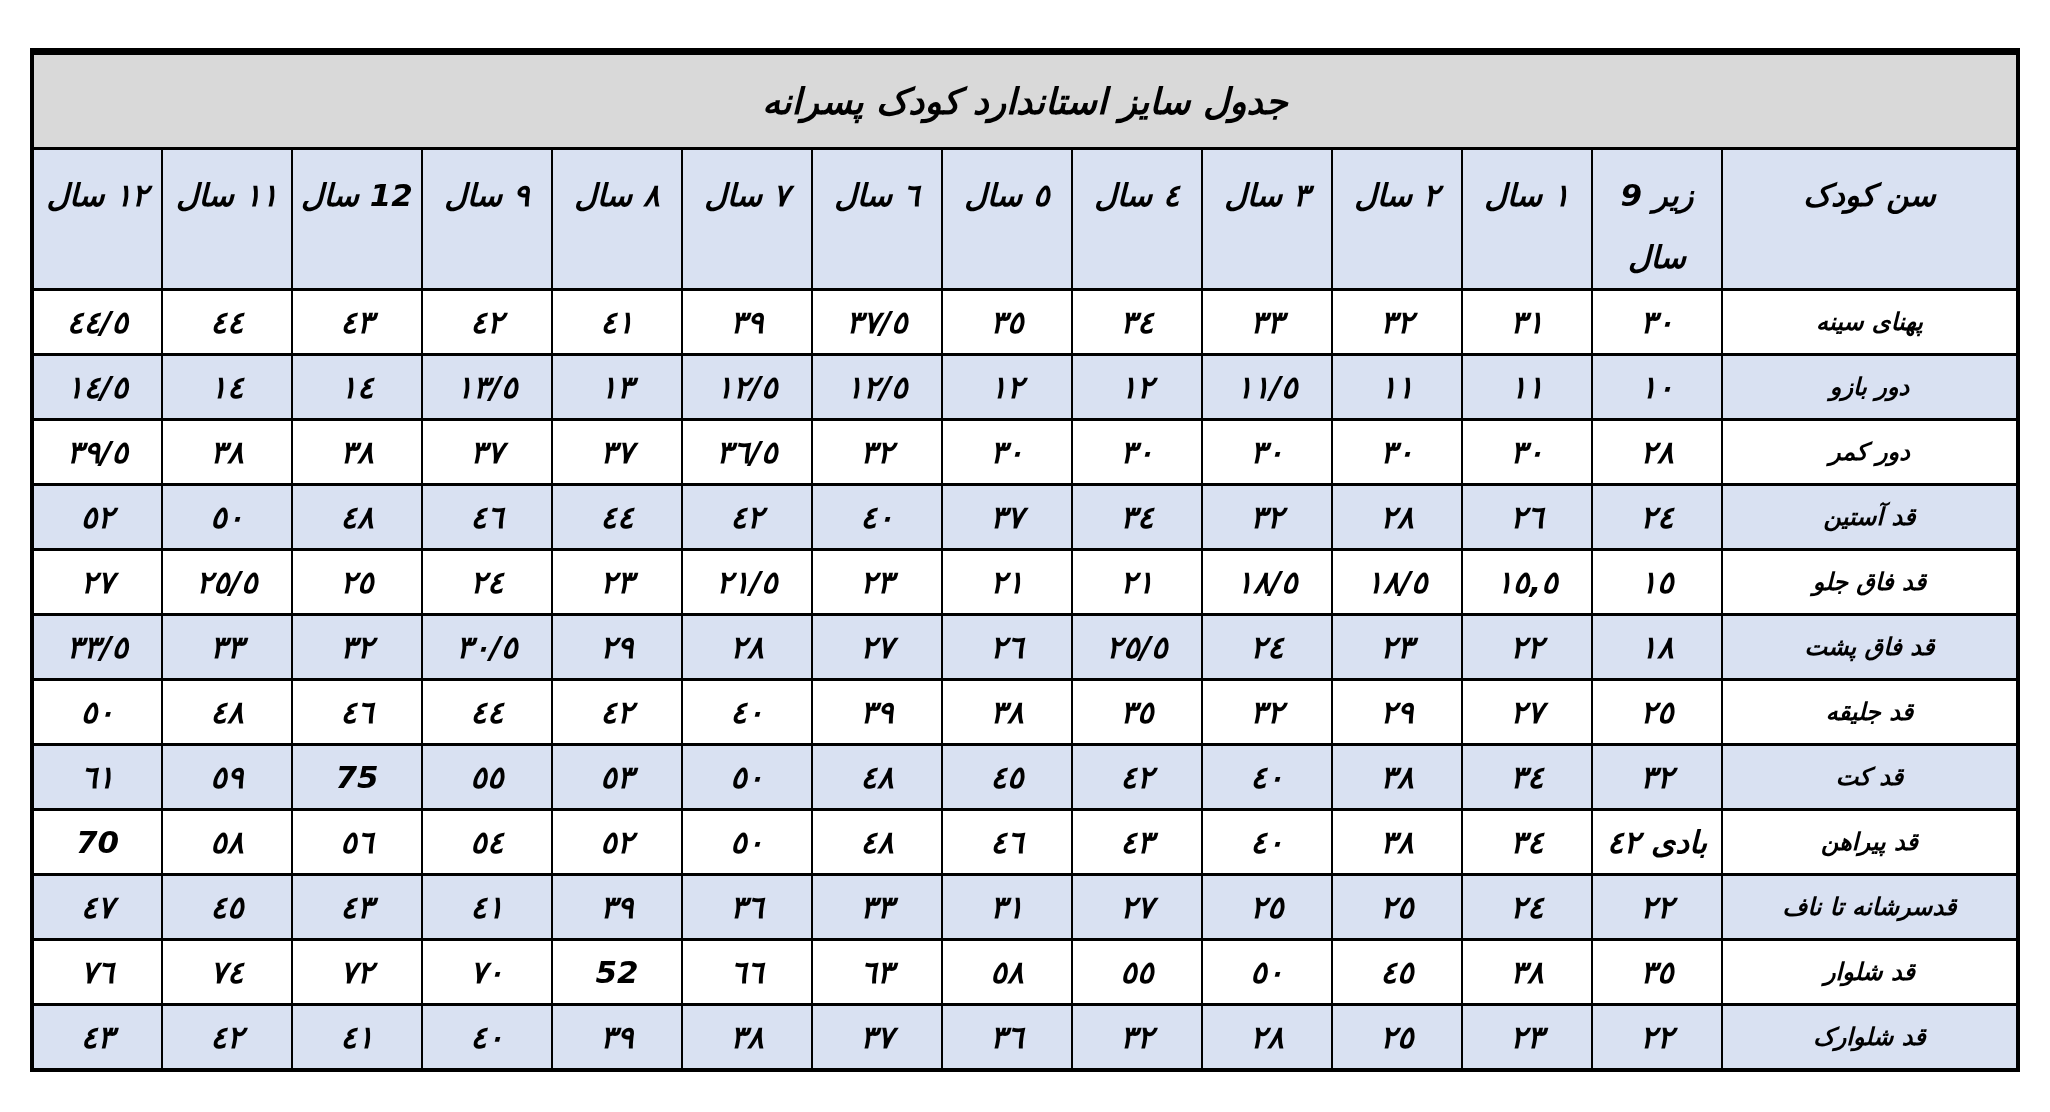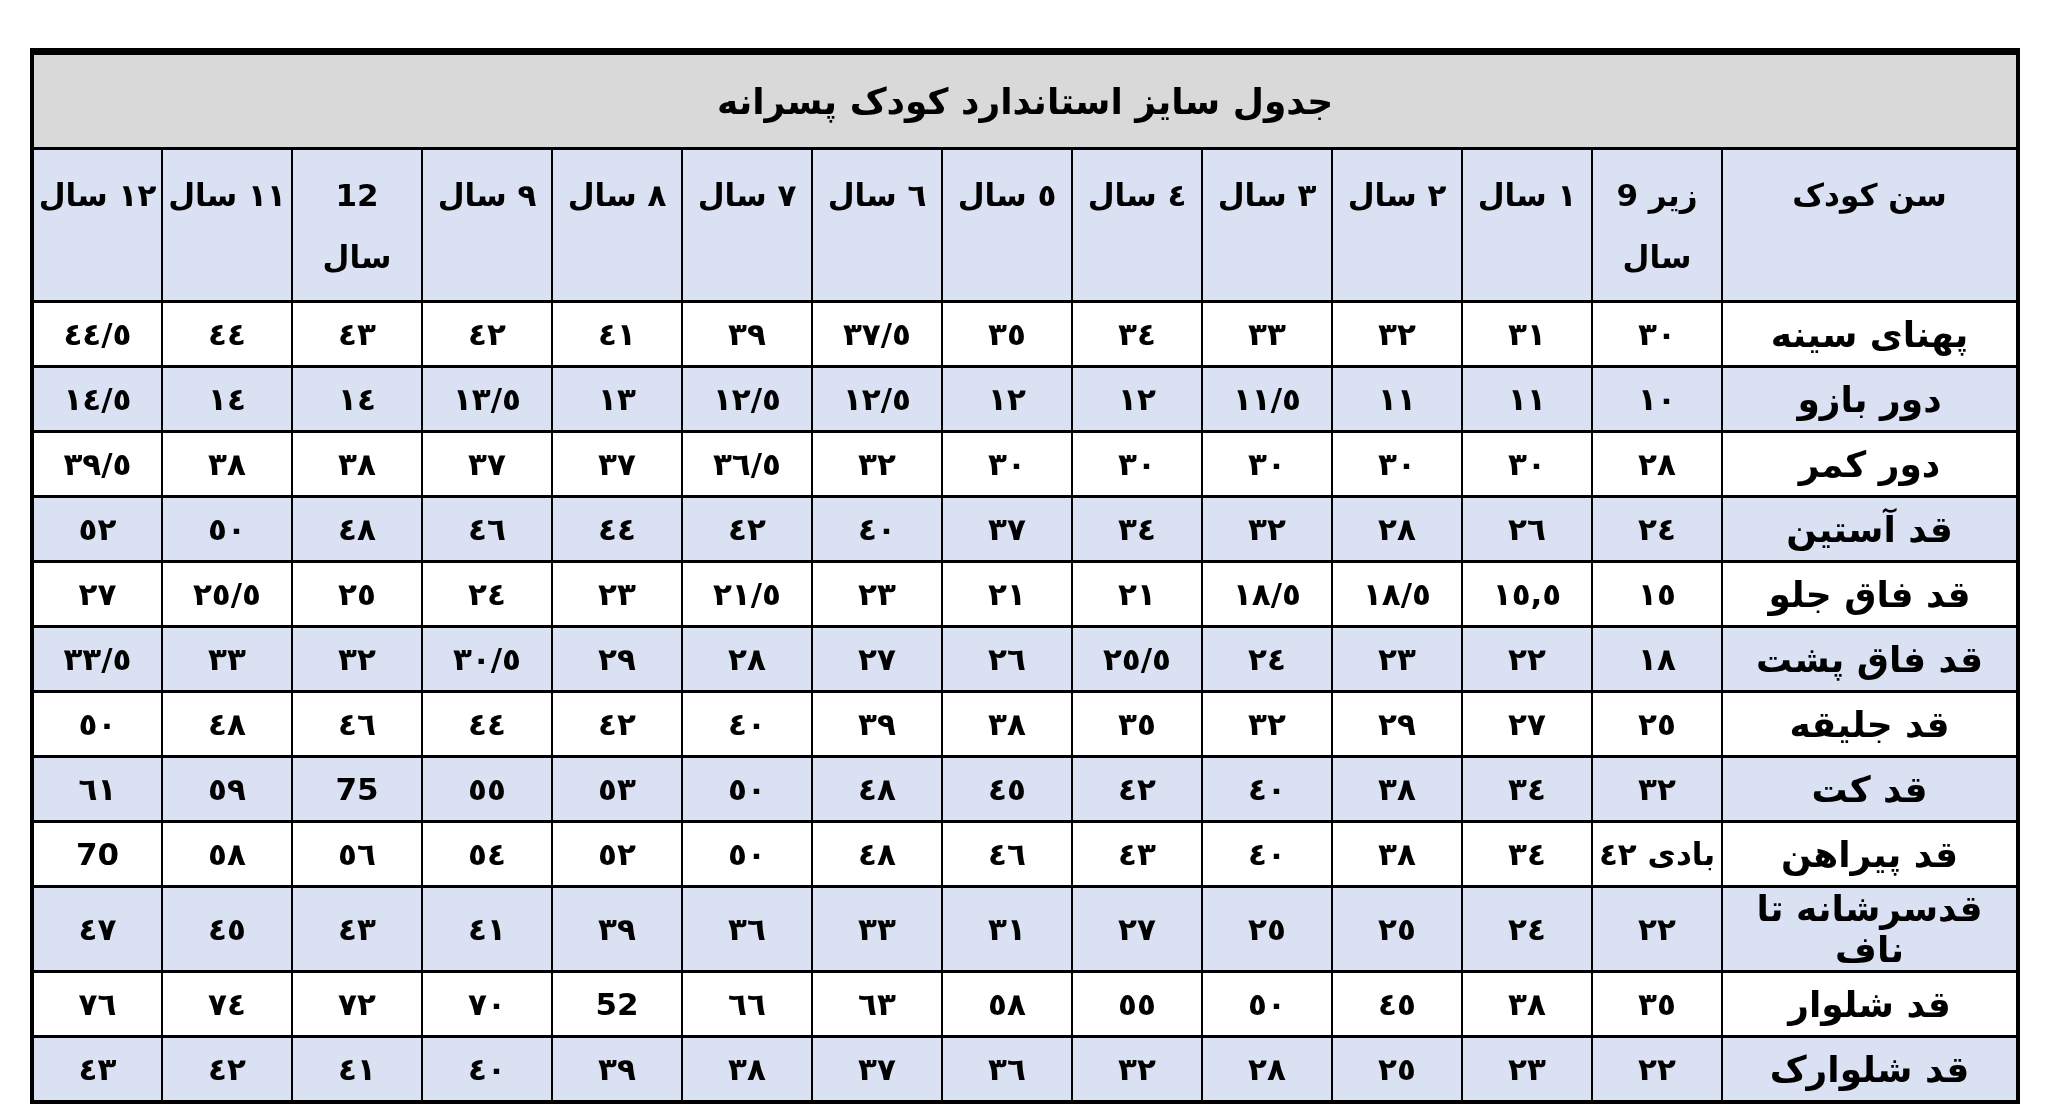--- a/index.html
+++ b/index.html
@@ -13,20 +13,21 @@
   body{
     width:2050px;height:1112px;
     background:var(--page-bg);
     font-family:"DejaVu Sans", sans-serif;
     color:var(--text);
   }
   .page{
     box-sizing:border-box;
     width:2050px;height:1076px;
     padding:48px 30px 0 30px;
+    font-style:italic;
   }
   table.size-table{
     direction:rtl;
     width:1990px;
     border-collapse:collapse;
     table-layout:fixed;
     font-weight:bold;
     border:4px solid var(--border);
     border-top-width:7px;
   }
@@ -38,35 +39,35 @@
     vertical-align:middle;
     border:3px solid var(--border);
   }
   .header-row th{
     background:var(--stripe-fill);
     height:112px;
     font-size:31px;
     line-height:2.0;
     text-align:center;
     vertical-align:top;
-    padding:14px 4px 12px 4px;
+    padding:14px 4px 0 4px;
     border:2px solid var(--border);
     border-top-width:3px;border-bottom-width:3px;
   }
   tbody th,tbody td{
     height:62px;
     text-align:center;
     vertical-align:middle;
     border:2px solid var(--border);
     border-top-width:3px;border-bottom-width:3px;
     background:#ffffff;
     padding:0 2px;
   }
   tbody td{font-size:31px;white-space:nowrap;}
-  tbody th.row-label{font-size:36px;}
+  tbody th.row-label{font-size:24px;}
   tbody tr.shade th,tbody tr.shade td{background:var(--stripe-fill);}
   col.label-col{width:296px;}
 </style>
 </head>
 <body>
 
 <div class="page">
   <table class="size-table">
     <colgroup id="cols">
         <col class="label-col">

